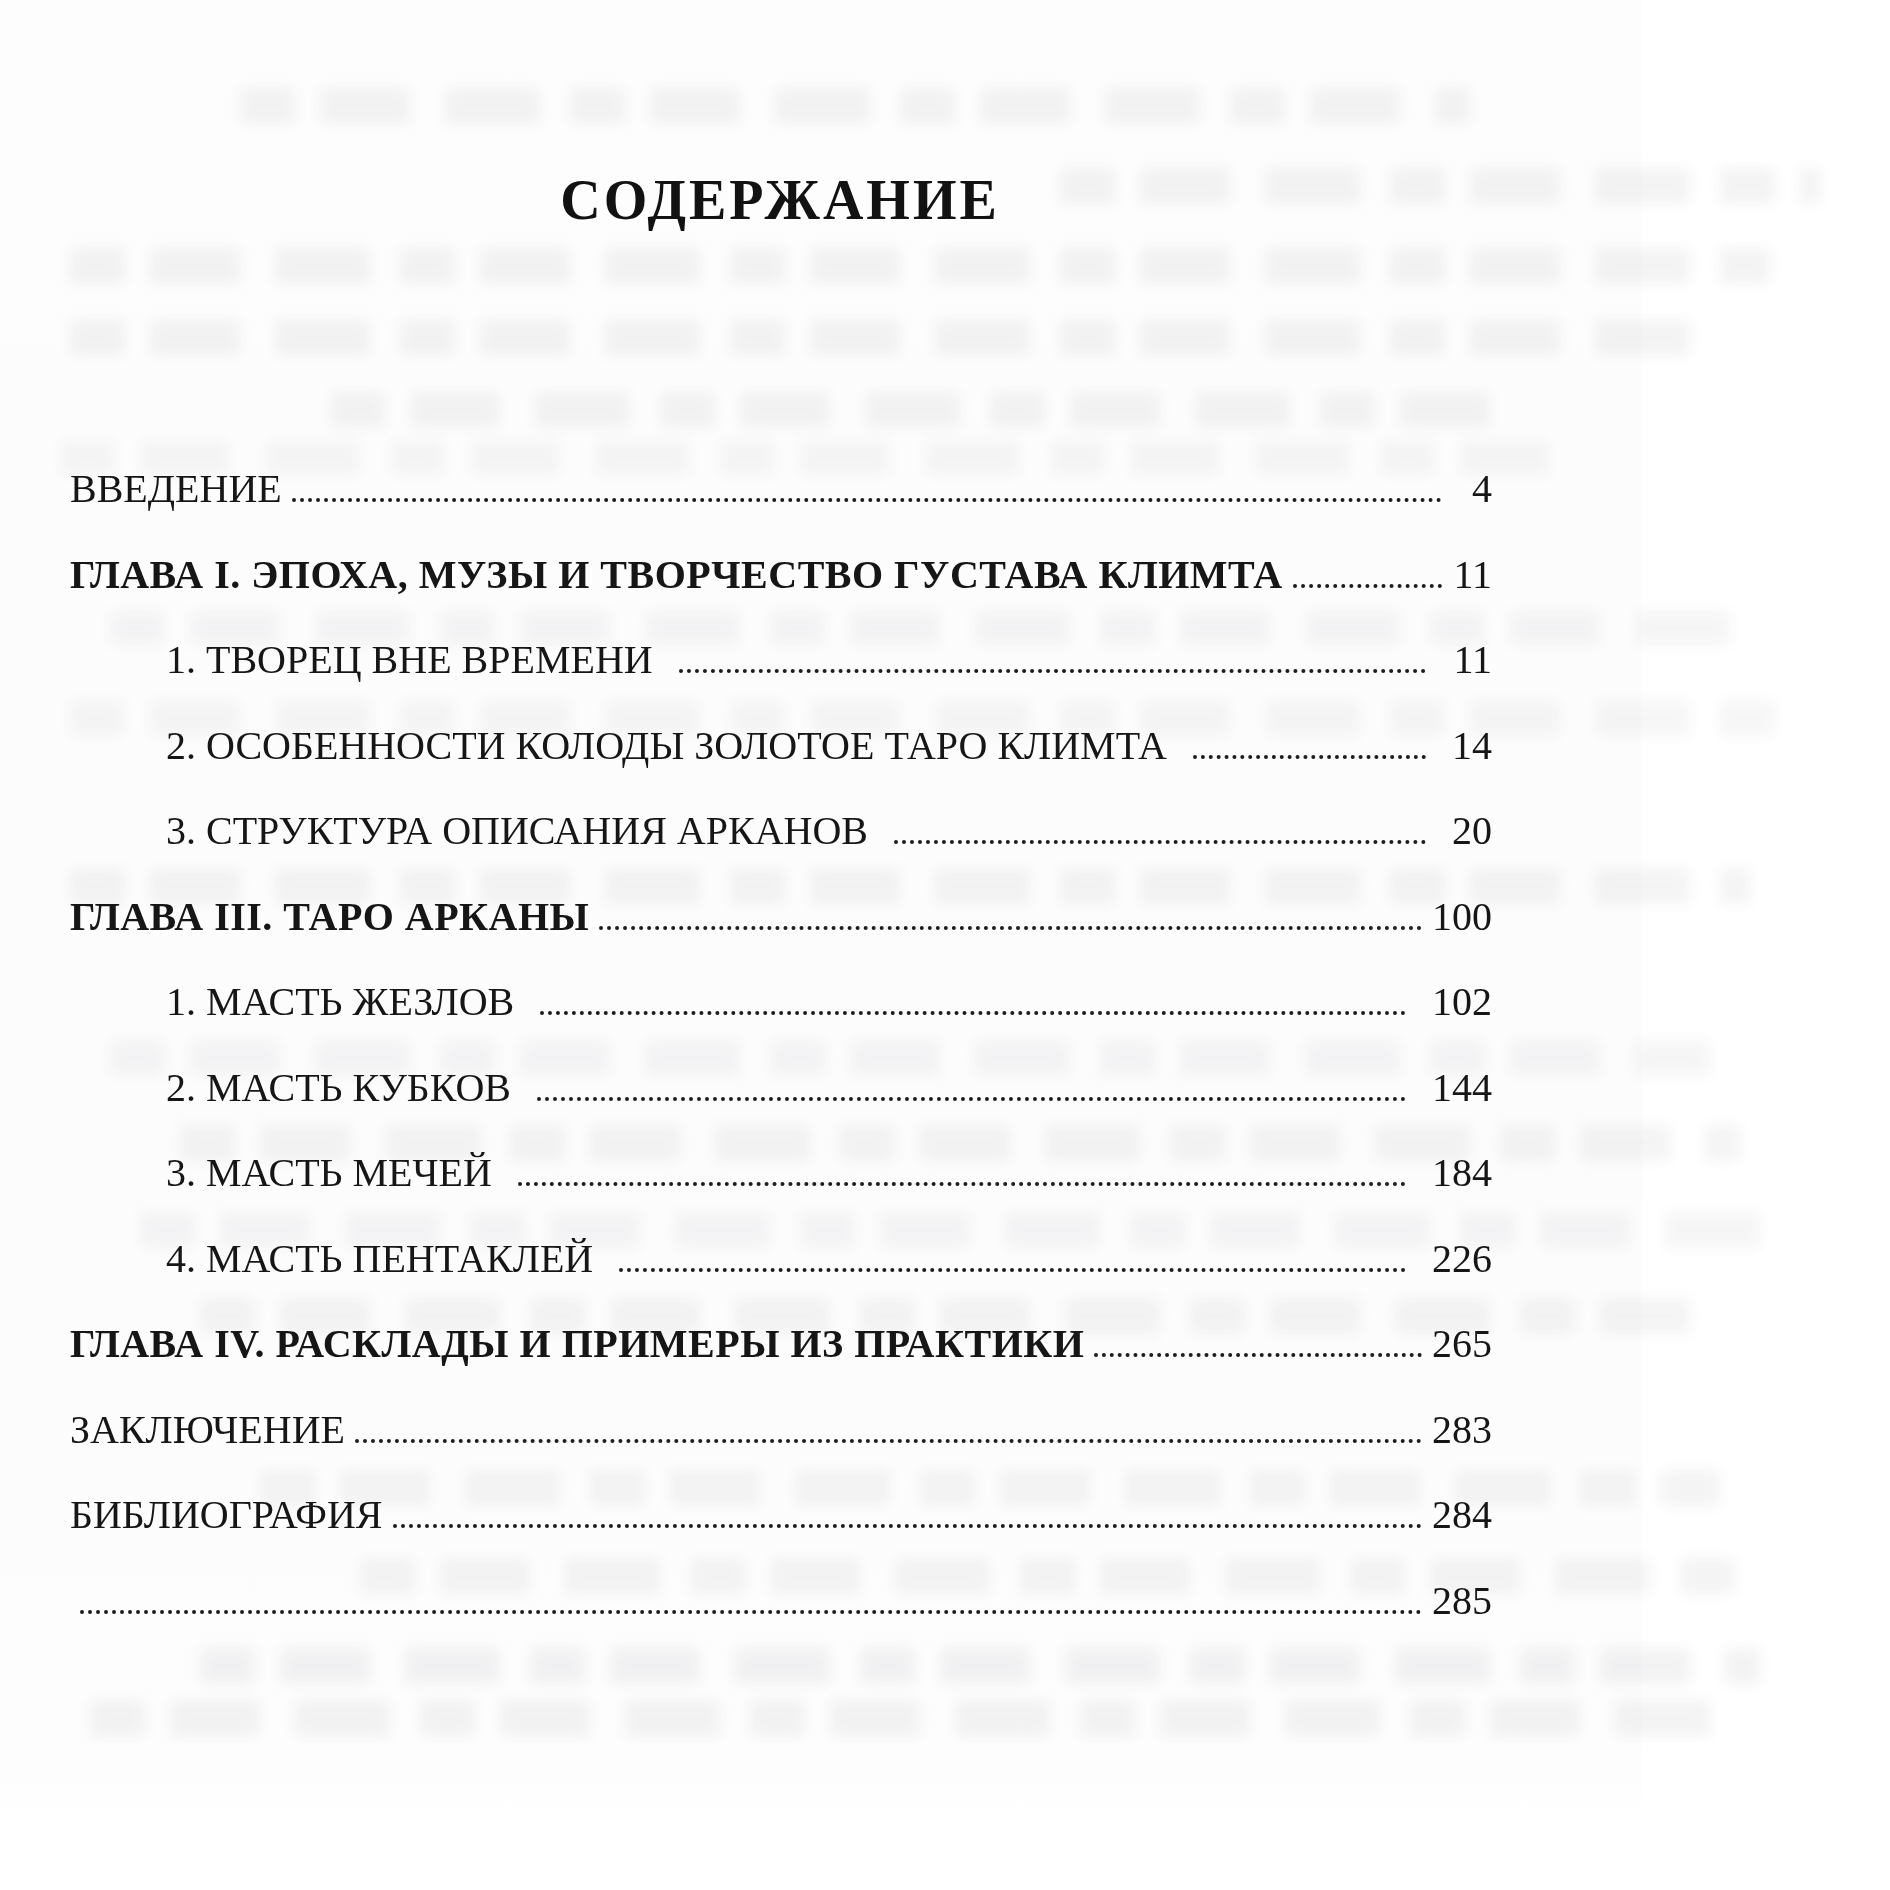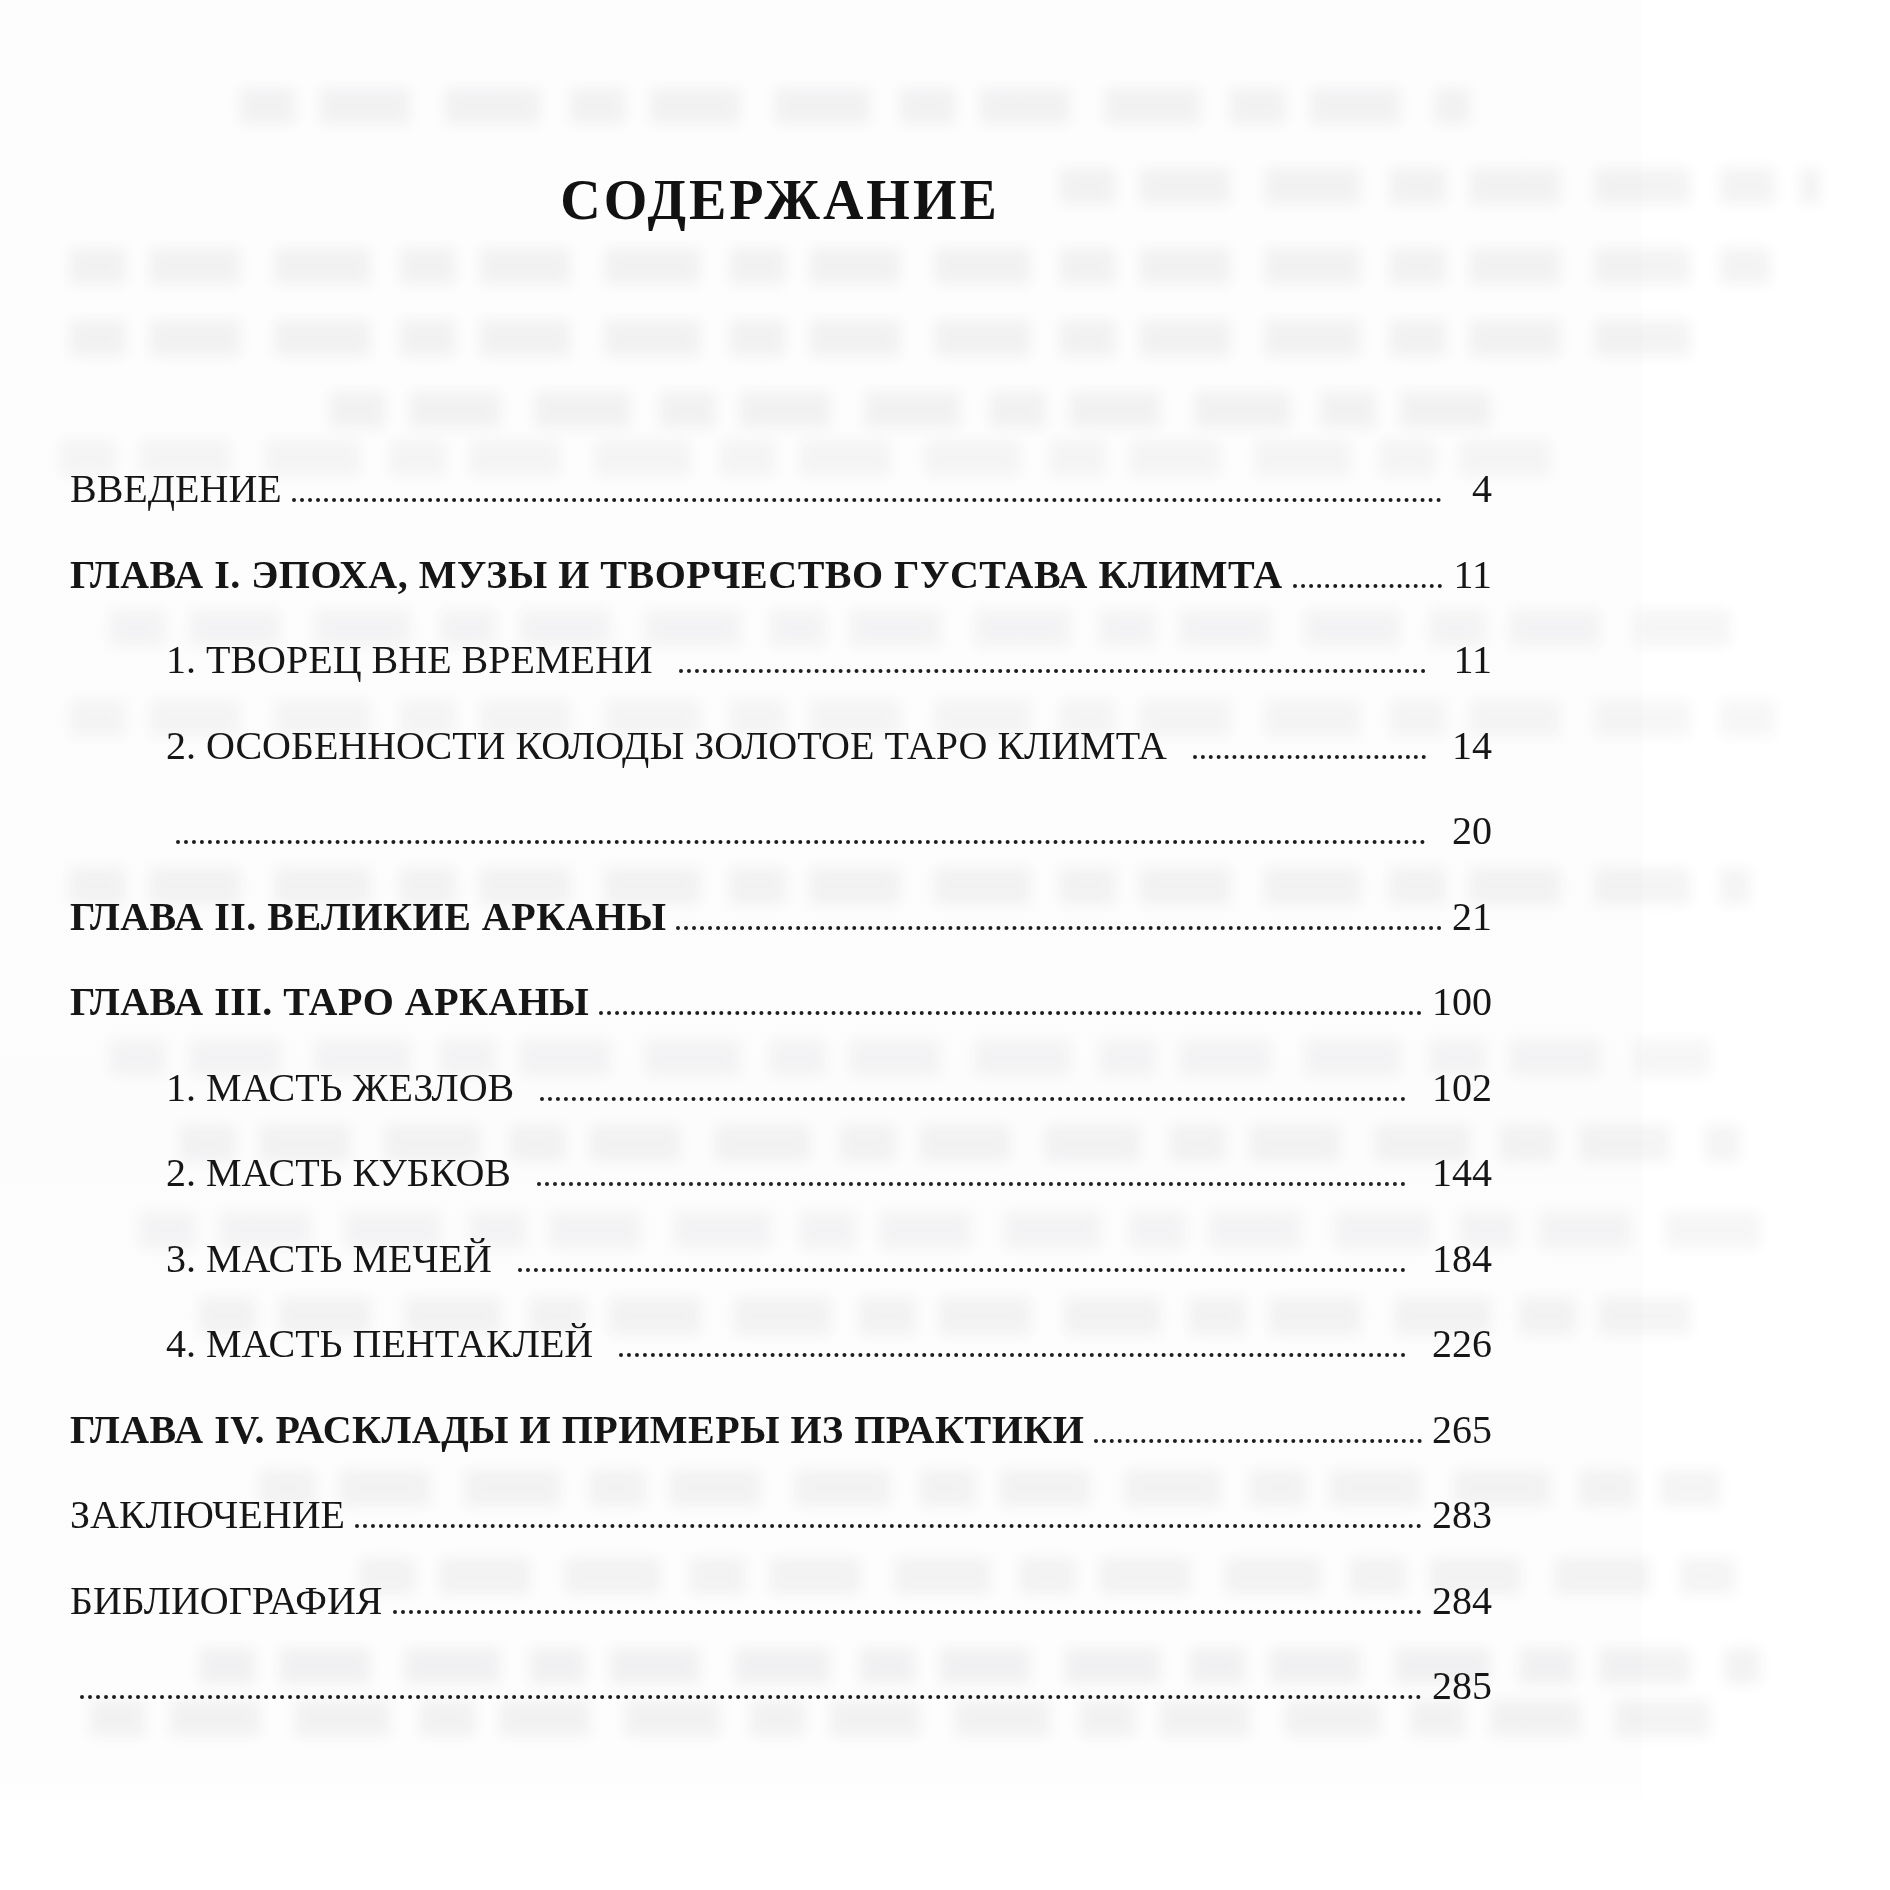--- a/index.html
+++ b/index.html
@@ -115,29 +115,25 @@
       <span class="pnum">11</span>
     </div>
 
     <div class="row indent">
       <span class="label">2. ОСОБЕННОСТИ КОЛОДЫ ЗОЛОТОЕ ТАРО КЛИМТА</span>
       <span class="dots"></span>
       <span class="pnum">14</span>
     </div>
 
     <div class="row indent">
+      <span class="label">3. СТРУКТУРА ОПИСАНИЯ АРКАНОВ</span>
       <span class="dots"></span>
       <span class="pnum">20</span>
     </div>
 
-    <div class="row bold">
-      <span class="label">ГЛАВА II. ВЕЛИКИЕ АРКАНЫ</span>
-      <span class="dots"></span>
-      <span class="pnum">21</span>
-    </div>
 
     <div class="row bold">
       <span class="label">ГЛАВА III. ТАРО АРКАНЫ</span>
       <span class="dots"></span>
       <span class="pnum">100</span>
     </div>
 
     <div class="row indent">
       <span class="label">1. МАСТЬ ЖЕЗЛОВ</span>
       <span class="dots"></span>

